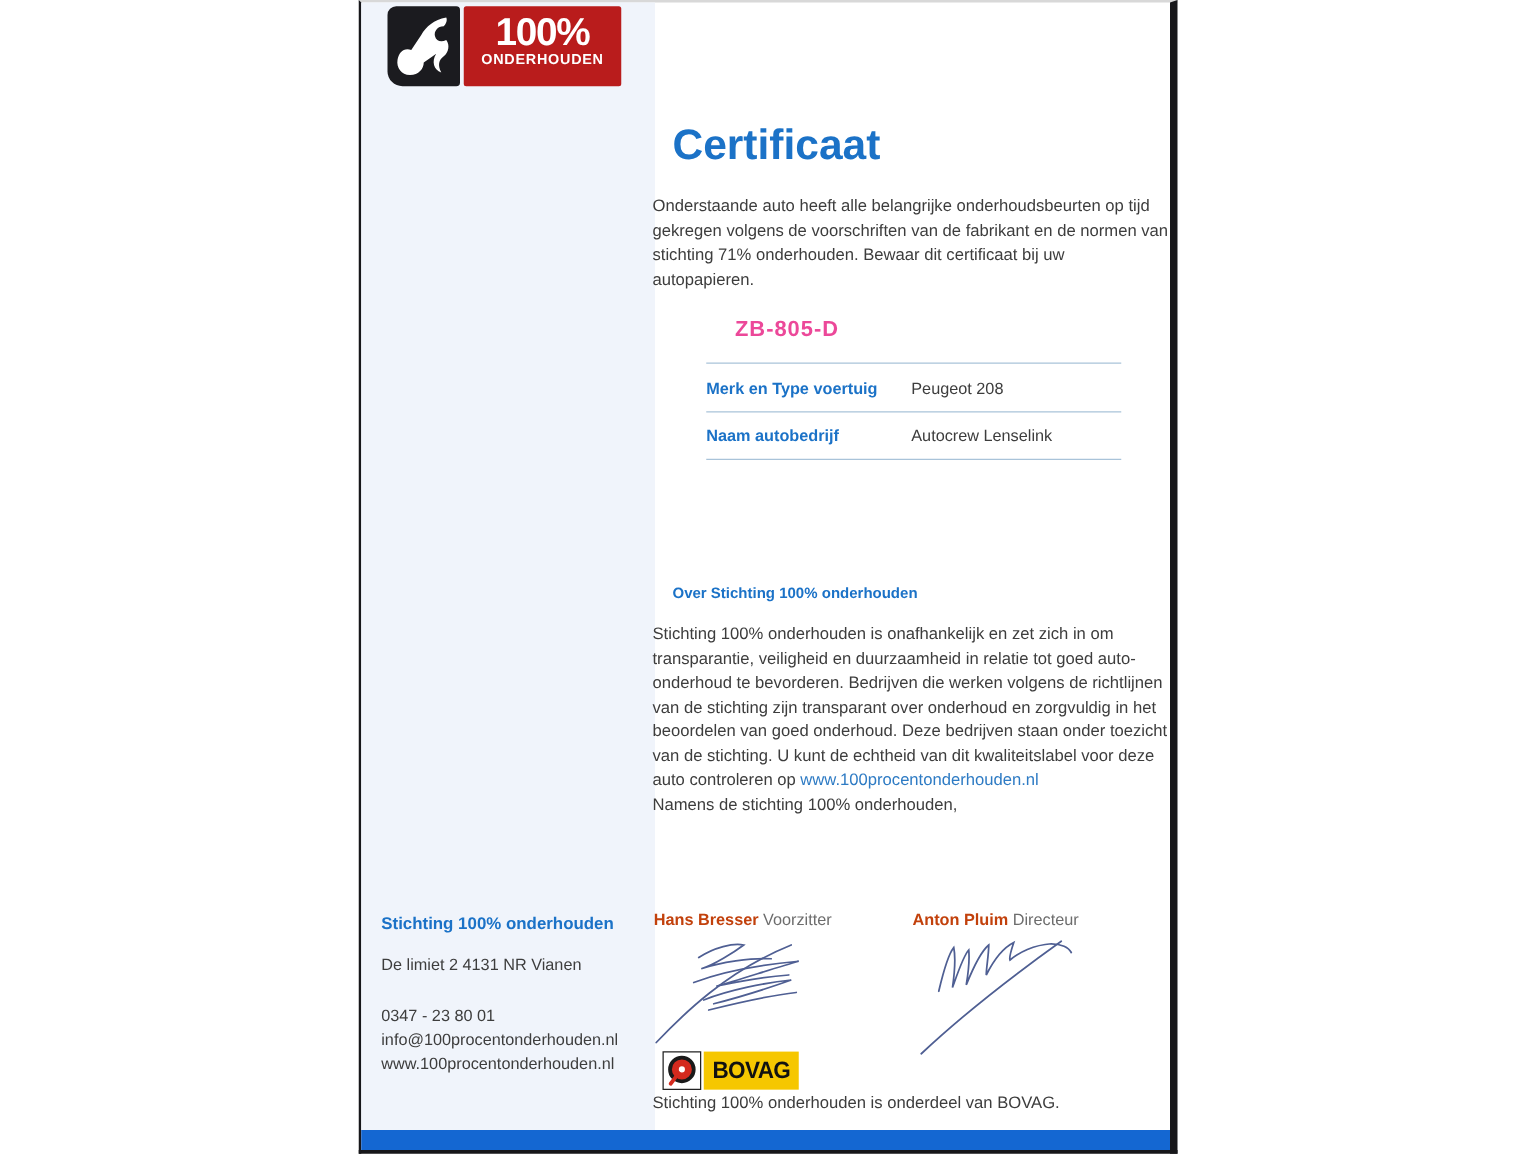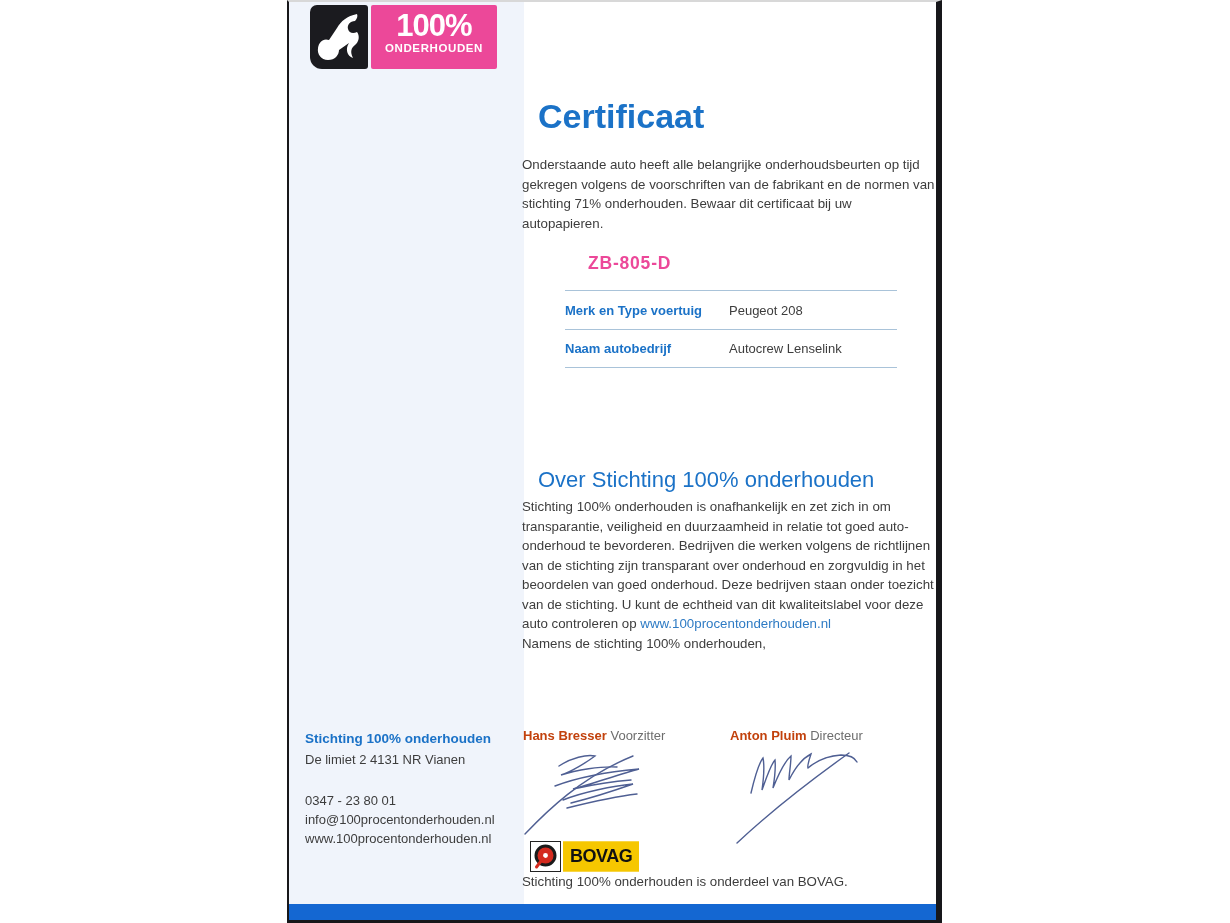--- a/index.html
+++ b/index.html
@@ -11,48 +11,48 @@
           border-top:2px solid #d8d8d8; border-bottom:3px solid #17171a; }
 
   .sidebar { position:absolute; left:0; top:0; width:235px; bottom:16px; background:#f0f4fb; }
 
   .bottom-bar { position:absolute; left:0; right:0; bottom:0; height:16px; background:#1467d2; }
 
   
   .logo { position:absolute; left:21px; top:3px; display:flex; height:64px; }
   .logo-icon { width:58px; height:64px; background:#1b1b1f; border-radius:7px 3px 3px 12px;
                display:flex; align-items:center; justify-content:center; }
-  .logo-text { width:126px; height:64px; background:#ec4899; margin-left:3px;
+  .logo-text { width:126px; height:64px; background:#b91c1c; margin-left:3px;
                color:#ffffff; text-align:center; padding-top:6px; border-radius:2px; }
   .logo-pct { font-size:31px; font-weight:bold; letter-spacing:-1px; line-height:30px; }
   .logo-sub { font-size:11.5px; font-weight:bold; letter-spacing:0.6px; line-height:14px; }
 
   
   .title { position:absolute; left:249px; top:95px; font-size:34px; font-weight:bold; color:#1b72c7; }
   .intro { position:absolute; left:233px; top:153px; width:414px; font-size:13.3px;
            line-height:19.5px; color:#3d3d3d; }
 
   .plate { position:absolute; left:299px; top:251px; font-size:17.5px; font-weight:bold;
            color:#ec4899; letter-spacing:0.8px; }
 
   .details { position:absolute; left:276px; top:288px; width:332px; }
   .detail-row { display:flex; align-items:center; height:39px; border-top:1px solid #a9c3d9; }
   .detail-row:last-child { border-bottom:1px solid #a9c3d9;align-items:center; }
   .detail-label { flex:0 0 164px; font-size:13px; font-weight:bold; color:#1b72c7; }
   .detail-value { font-size:13px; color:#3d3d3d; }
 
-  .about-heading { position:absolute; left:249px; top:465px; font-size:22px; font-weight:normal; color:#1b72c7; }
+  .about-heading { position:absolute; left:249px; top:465px; font-size:12px; font-weight:bold; color:#1b72c7; }
   .about-body { position:absolute; left:233px; top:495px; width:417px; font-size:13.3px;
                 line-height:19.5px; color:#3d3d3d; }
   .about-link { color:#2e7bc4; text-decoration:none; cursor:pointer; }
   .about-closing { display:block; }
 
   
   .contact { position:absolute; left:16px; top:729px; font-size:13px; color:#3d3d3d; }
-  .contact-org { font-size:13.5px; font-weight:bold; color:#1b72c7; margin-bottom:4px; }
+  .contact-org { font-size:13.5px; font-weight:bold; color:#1b72c7; margin-bottom:16px; }
   .contact-address { margin-bottom:22px; }
   .contact-line { line-height:19px; }
 
   
   .sig-label { position:absolute; font-size:13px; color:#6d6d6d; }
   .sig-label b { color:#c2410c; }
   .sig1-label { left:234px; top:726px; }
   .sig2-label { left:441px; top:726px; }
   .sig-draw { position:absolute; }
   .sig1-draw { left:232px; top:740px; }

